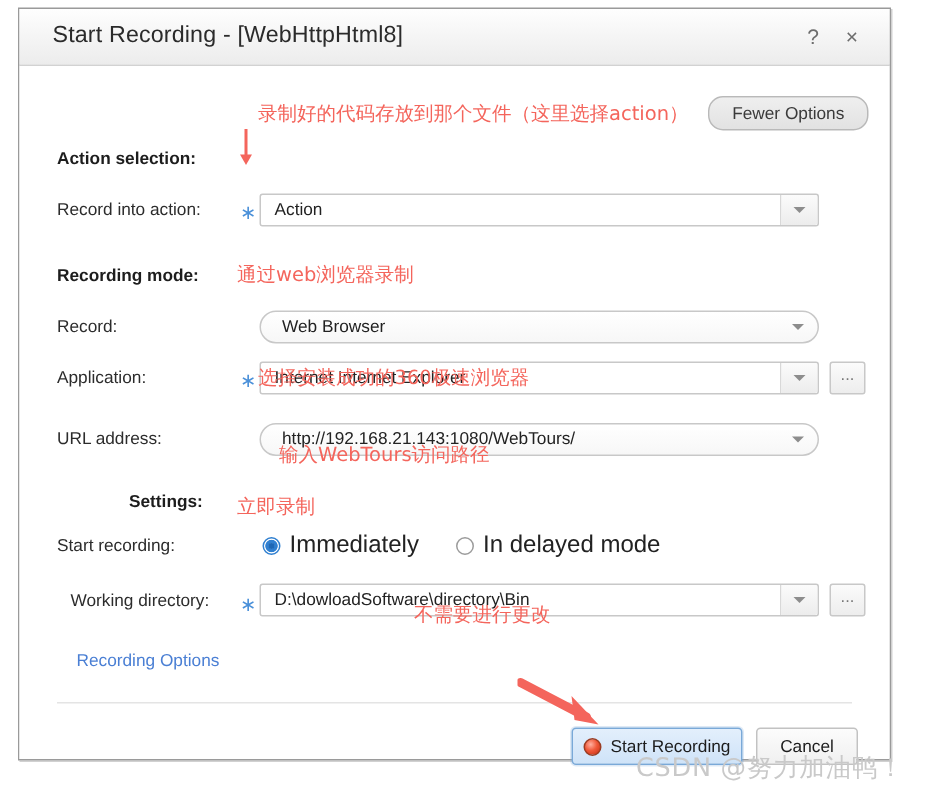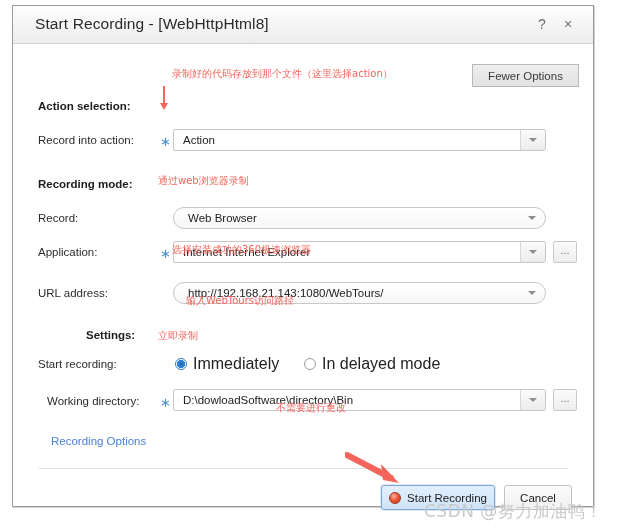--- a/index.html
+++ b/index.html
@@ -68,21 +68,21 @@
 
   
   #fewer-options {
     position: absolute;
     left: 459px;
     top: 20px;
     width: 107px;
     height: 23px;
     background: linear-gradient(to bottom, #efefef 0%, #e2e2e2 100%);
     border: 1px solid #b9b9b9;
-    border-radius: 0;
+    border-radius: 10px;
     font-size: 11.5px;
     color: #3a3a3a;
     text-align: center;
     line-height: 22px;
     box-sizing: border-box;
     cursor: default;
   }
 
   
   .group-heading {
@@ -258,21 +258,21 @@
     width: 68px;
     background: linear-gradient(to bottom, #fcfcfc 0%, #f0f0f0 100%);
     border: 1px solid #c2c2c2;
     color: #1c1c1c;
   }
 
   
   .annot {
     position: absolute;
     color: #f4655c;
-    font-size: 10px;
+    font-size: 13px;
     white-space: nowrap;
     font-family: "DejaVu Sans", sans-serif;
   }
 
   .arrow-down {
     position: absolute;
     width: 2px;
     background: #f4655c;
   }
   .arrow-down::after {

